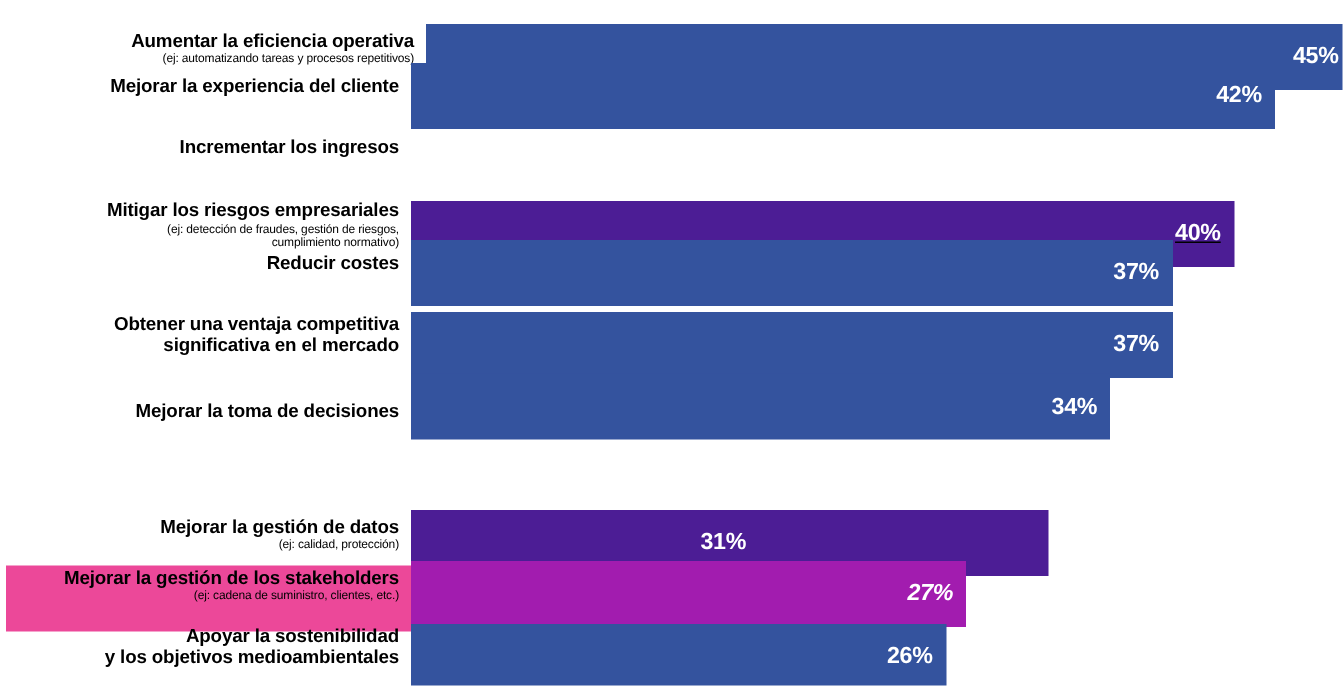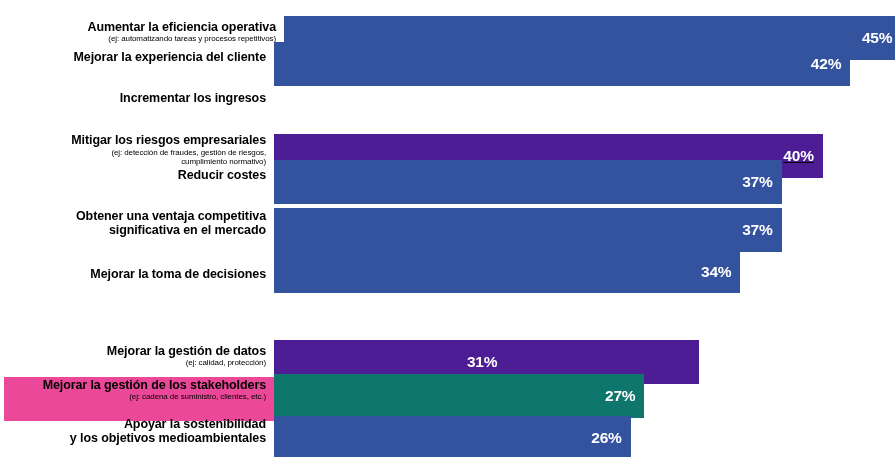--- a/index.html
+++ b/index.html
@@ -172,21 +172,21 @@
           <span class="bar-value">29%</span>
         </div>
       </div>
     </div>
     <div class="bar-row" style="top: 373.95px;">
       <div class="cat-label">
         <div class="cat-label-main">Mejorar la gestión de los stakeholders</div>
         <div class="cat-label-sub">(ej: cadena de suministro, clientes, etc.)</div>
       </div>
       <div class="bar-track">
-        <div class="bar" style="width: 370.44px; background: #0f766e;">
+        <div class="bar" style="width: 370.44px; background: #a21caf; font-style: italic;">
           <span class="bar-value">27%</span>
         </div>
       </div>
     </div>
     <div class="bar-row" style="top: 415.5px;">
       <div class="cat-label">
         <div class="cat-label-main">Apoyar la sostenibilidad
 y los objetivos medioambientales</div>
       </div>
       <div class="bar-track">

